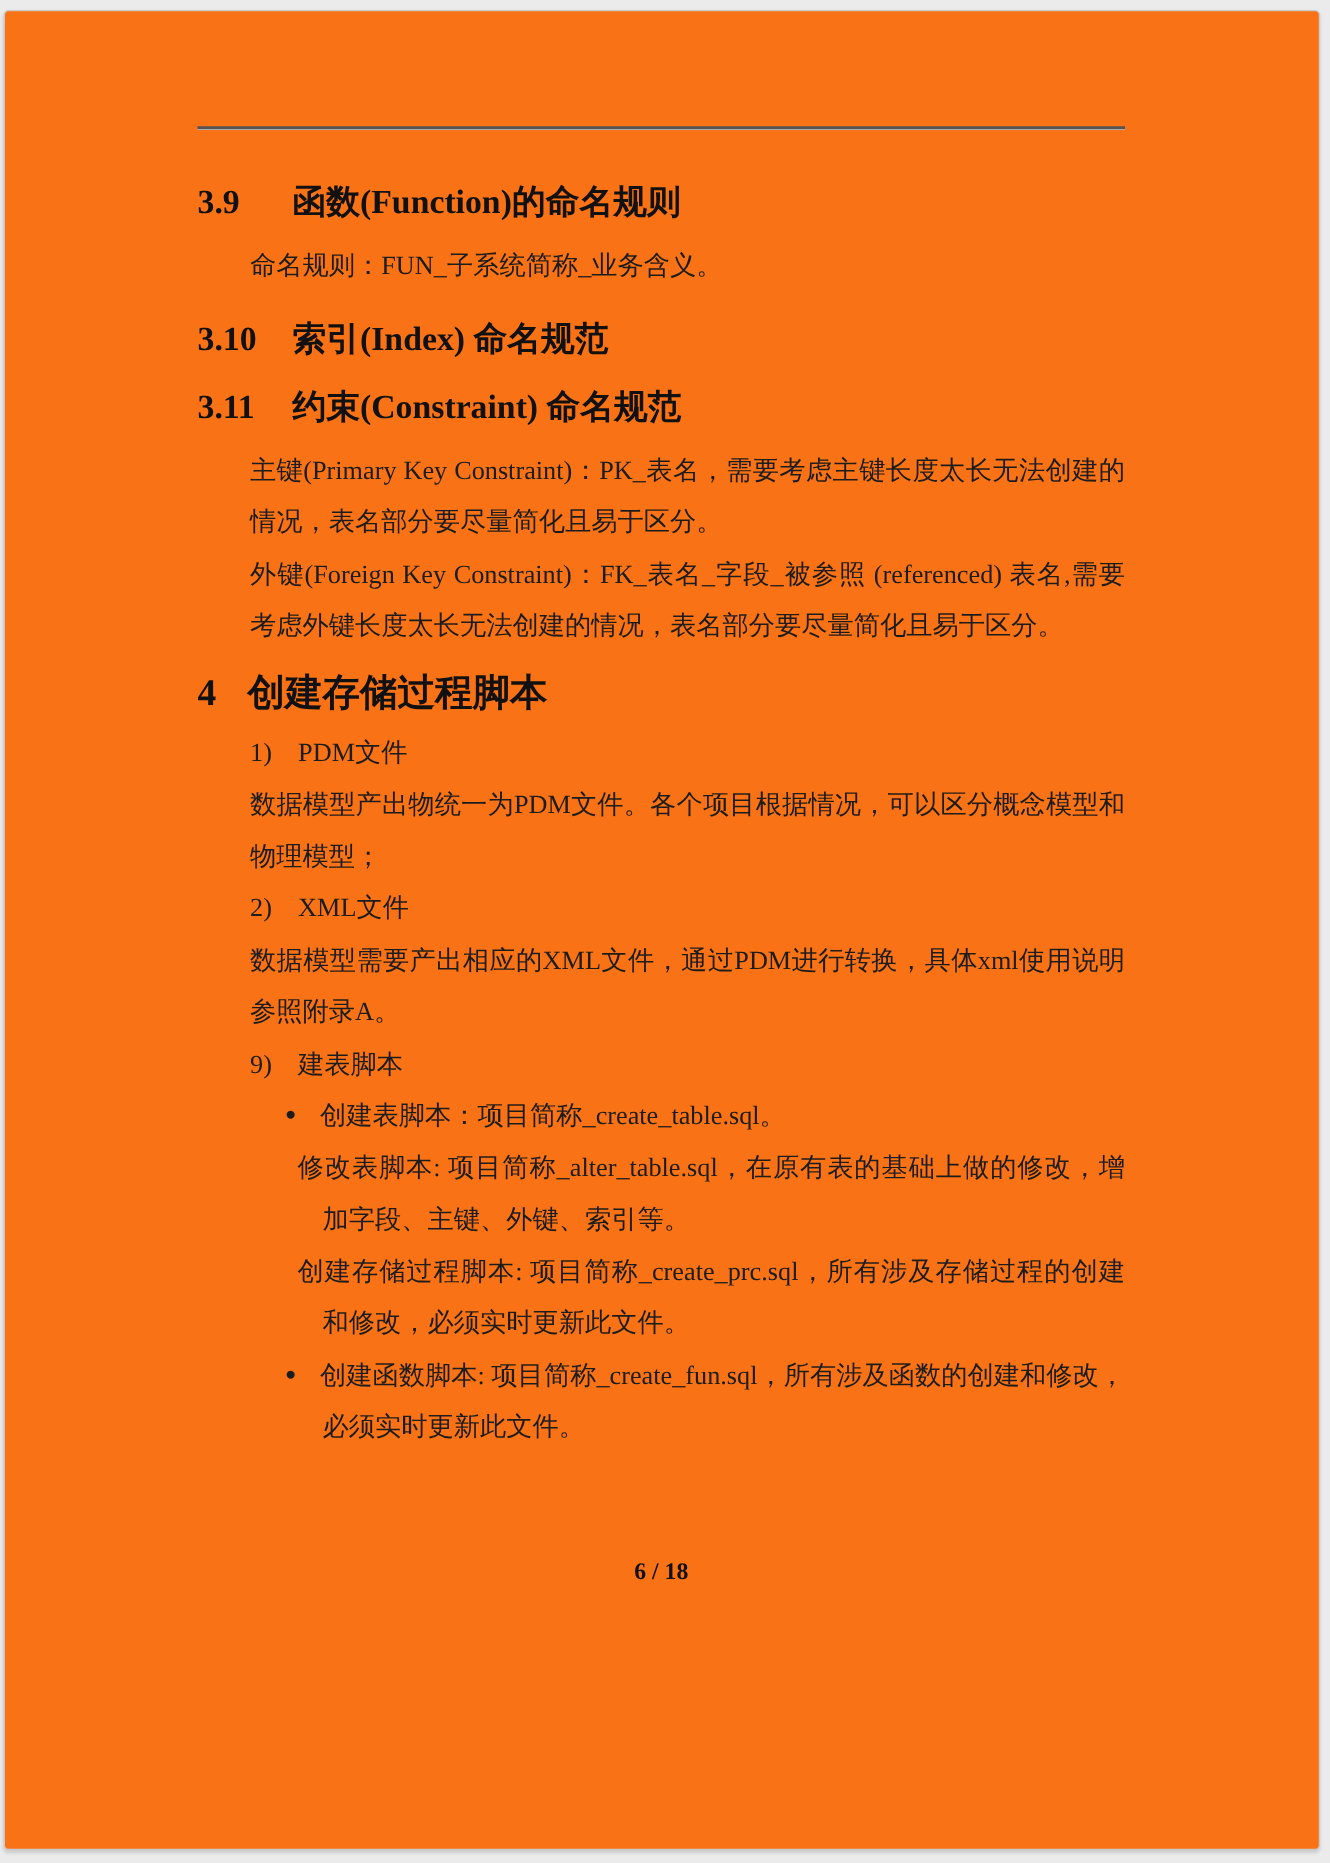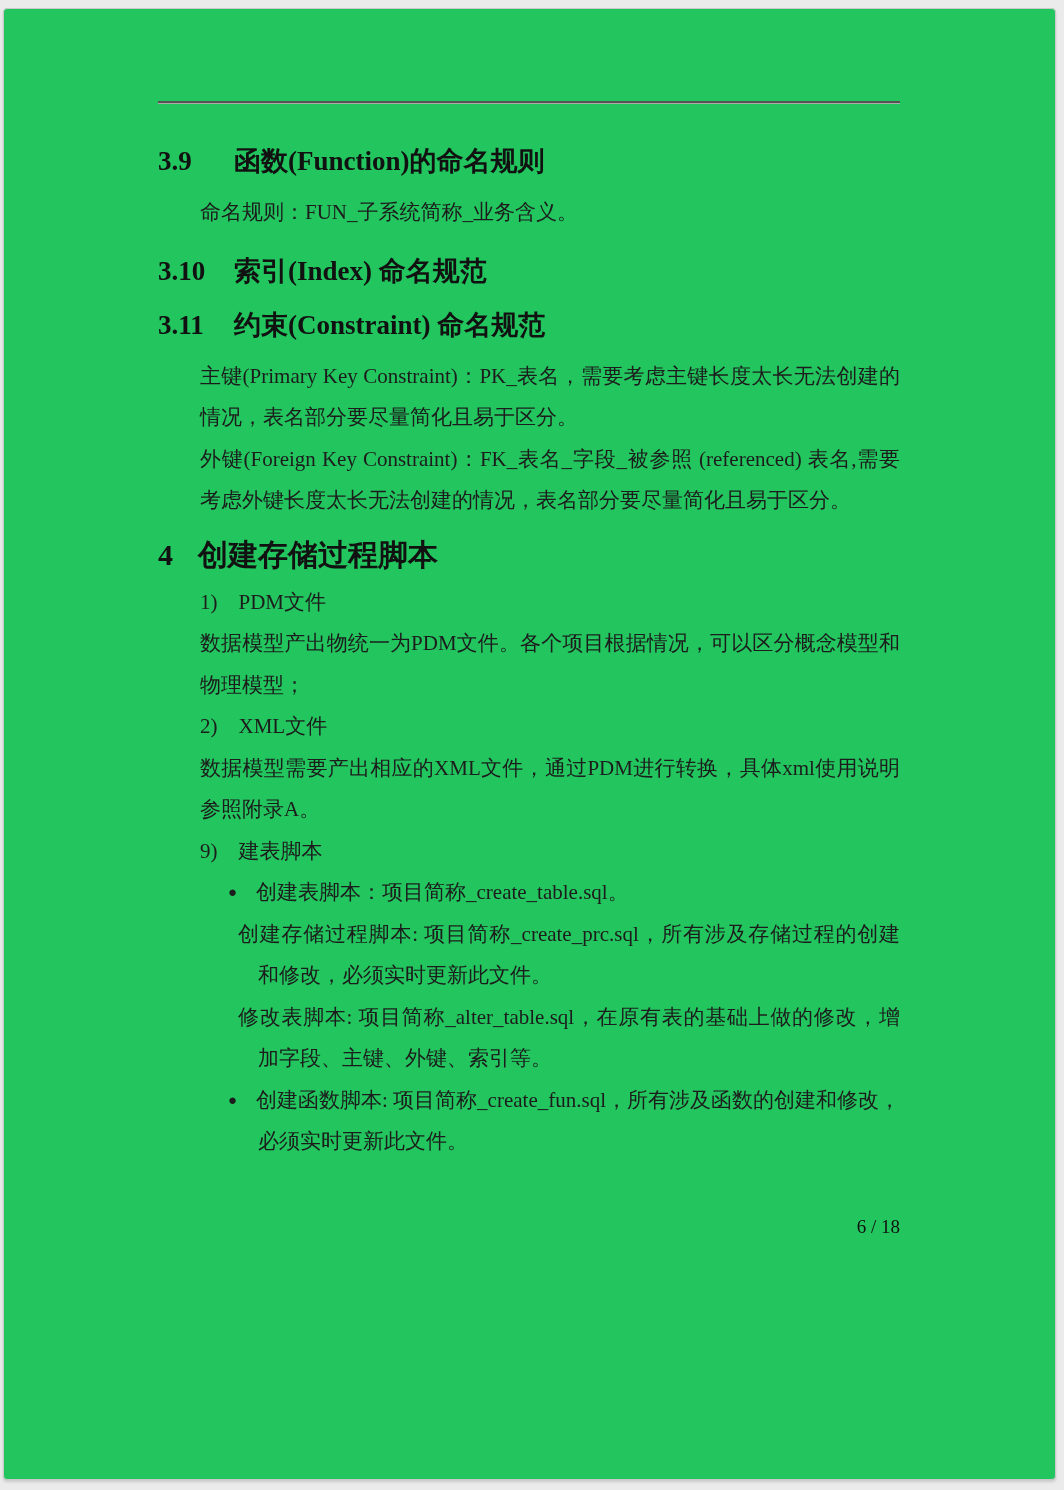--- a/index.html
+++ b/index.html
@@ -11,21 +11,21 @@
     overflow: hidden;
     font-family: "Liberation Serif", "DejaVu Serif", serif;
   }
   .page {
     position: absolute;
     left: 3px;
     top: 8px;
     width: 1053px;
     height: 1472px;
     box-sizing: border-box;
-    background: #22c55e;
+    background: #f97316;
     border: 1px solid #c9c9c9;
     border-radius: 4px;
     box-shadow: 0 2px 3px rgba(0,0,0,0.14);
   }
   .content {
     box-sizing: border-box;
     width: 100%;
     height: 100%;
     padding: 0 155px 0 154px;
     color: #1c1c1c;
@@ -96,24 +96,24 @@
     top: 0;
     font-size: 15px;
     line-height: 41.5px;
     text-indent: 0;
   }
   .li-sub {
     padding-left: 58px;
     text-indent: -20px;
   }
   .footer {
-    margin-top: 52px;
-    text-align: right;
+    margin-top: 83px;
+    text-align: center;
     font-size: 19px;
-    font-weight: normal;
+    font-weight: bold;
     line-height: 24px;
     color: #111;
   }
 </style>
 </head>
 <body>
 
 <div class="page">
   <div class="content">
 
@@ -143,22 +143,22 @@
       <p class="body-p">数据模型产出物统一为PDM文件。各个项目根据情况，可以区分概念模型和物理模型；</p>
       <p class="body-p">2)　XML文件</p>
       <p class="body-p">数据模型需要产出相应的XML文件，通过PDM进行转换，具体xml使用说明参照附录A。</p>
       <p class="body-p">9)　建表脚本</p>
 
       <ul class="list">
         <li class="li-bullet">
           <span class="dot">●</span>
           <span>创建表脚本：项目简称_create_table.sql。</span>
         </li>
+        <li class="li-sub">修改表脚本: 项目简称_alter_table.sql，在原有表的基础上做的修改，增加字段、主键、外键、索引等。</li>
         <li class="li-sub">创建存储过程脚本: 项目简称_create_prc.sql，所有涉及存储过程的创建和修改，必须实时更新此文件。</li>
-        <li class="li-sub">修改表脚本: 项目简称_alter_table.sql，在原有表的基础上做的修改，增加字段、主键、外键、索引等。</li>
         <li class="li-bullet">
           <span class="dot">●</span>
           <span>创建函数脚本: 项目简称_create_fun.sql，所有涉及函数的创建和修改，必须实时更新此文件。</span>
         </li>
       </ul>
     </div>
 
     <div class="footer">6 / 18</div>
 
   </div>

